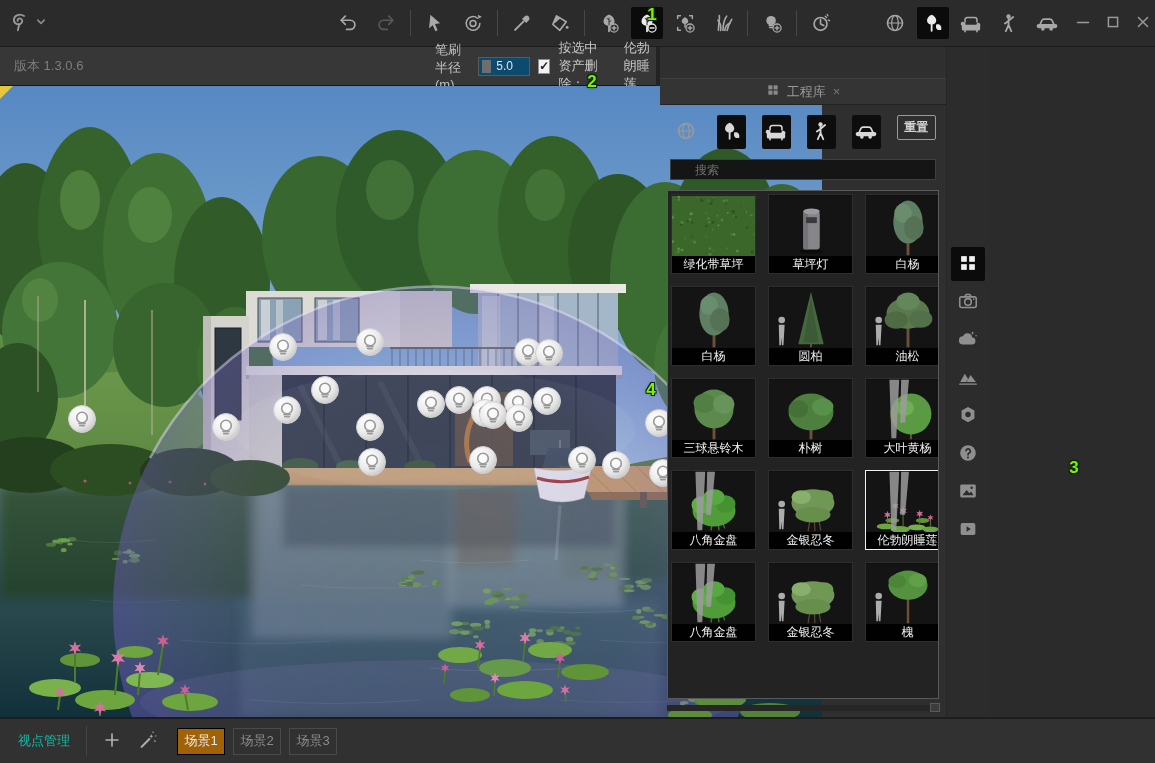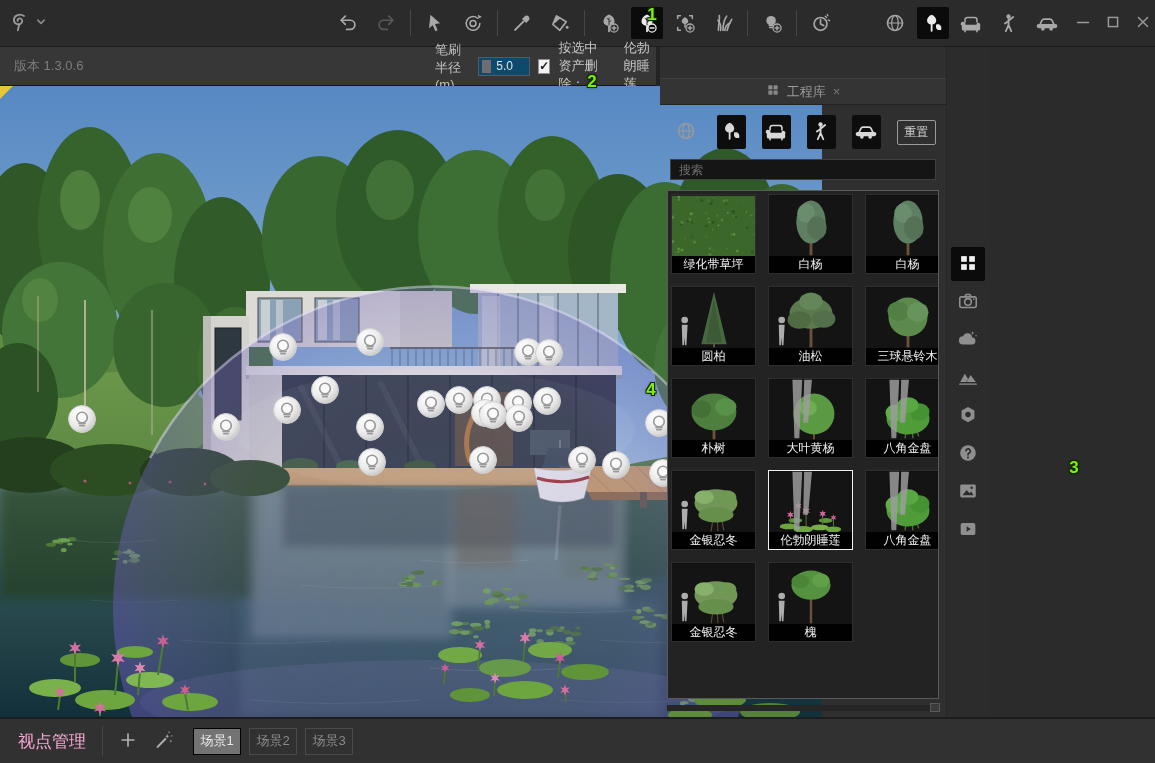--- a/index.html
+++ b/index.html
@@ -36,51 +36,51 @@
   .del-label{color:#c8c8c8;}
   .del-asset{color:#c8c8c8;margin-left:6px;}
   
   .viewport{width:822px;height:631px;position:relative;background:#000;}
   
   .right-col{width:333px;display:flex;background:#2f2f2f;border-left:4px solid #232323;}
   .panel{width:286px;display:flex;flex-direction:column;position:relative;}
   .panel-header{margin-top:31px;height:27px;background:#343434;border-top:1px solid #3f3f3f;border-bottom:1px solid #222;
     display:flex;align-items:center;justify-content:center;gap:7px;color:#9a9a9a;font-size:13px;}
   .panel-close{color:#7a7a7a;font-size:13px;cursor:pointer;}
-  .panel-cats{display:flex;align-items:center;gap:16px;padding:10px 10px 0 12px;}
+  .panel-cats{display:flex;align-items:flex-start;gap:16px;padding:10px 10px 0 12px;font-weight:bold;}
   .cat-btn{width:34px;height:34px;border-radius:2px;display:flex;align-items:center;justify-content:center;cursor:pointer;}
   .cat-btn.boxed{background:#0d0d0d;}
   .reset-btn{margin-left:auto;width:46px;height:25px;border:1px solid #9a9a9a;border-radius:2px;color:#d5d5d5;
     font-size:12px;display:flex;align-items:center;justify-content:center;cursor:pointer;background:#2f2f2f;}
   .search-row{margin:10px 10px 0 10px;}
-  .search-row input{width:100%;height:21px;background:#151515;border:1px solid #3f3f3f;color:#bbb;padding:0 8px;
+  .search-row input{width:100%;height:21px;background:#151515;border:1px solid #3f3f3f;color:#bbb;padding:0 24px;
     font-size:12px;font-family:"Liberation Sans",sans-serif;outline:none;}
   .search-row input::placeholder{color:#6f6f6f;}
   .asset-grid{margin:10px 7px 6px 7px;flex:1;background:#232323;border:1px solid #5a5a5a;padding:3px;
     display:grid;grid-template-columns:repeat(3,85px);gap:12px;align-content:start;position:relative;overflow:hidden;}
   .asset-tile{width:85px;height:80px;position:relative;background:#101010;border:1px solid #2e2e2e;cursor:pointer;}
   .asset-tile.sel{border:1px solid #f2f2f2;}
   .asset-thumb{position:absolute;inset:0;}
   .asset-thumb svg{display:block;}
   .asset-label{position:absolute;left:0;right:0;bottom:0;height:17px;background:rgba(0,0,0,.92);color:#f0f0f0;
     font-size:12px;display:flex;align-items:center;justify-content:center;white-space:nowrap;overflow:hidden;}
   .panel-hscroll{height:6px;background:#262626;margin:0 7px 6px 7px;position:relative;}
   .panel-hscroll .corner{position:absolute;right:-1px;top:-2px;width:10px;height:9px;background:#3c3c3c;border:1px solid #5a5a5a;}
   .rail{width:43px;background:#2c2c2c;border-left:1px solid #262626;display:flex;flex-direction:column;align-items:center;padding-top:200px;gap:4px;}
   .rail-btn{width:34px;height:34px;border-radius:2px;display:flex;align-items:center;justify-content:center;cursor:pointer;}
   .rail-btn.sel{background:#0b0b0b;}
   
   .bottombar{height:46px;background:#313131;border-top:2px solid #1d1d1d;display:flex;align-items:center;padding-left:14px;}
-  .vp-label{color:#f9a8d4;font-size:17px;cursor:pointer;padding:6px 4px;}
+  .vp-label{color:#14b8a6;font-size:13px;cursor:pointer;padding:6px 4px;}
   .bb-sep{width:1px;height:30px;background:#242424;border-right:1px solid #454545;margin:0 10px 0 12px;}
   .bb-btn{width:30px;height:30px;display:flex;align-items:center;justify-content:center;cursor:pointer;border-radius:2px;margin-right:6px;}
   .scene-tabs{display:flex;gap:8px;margin-left:8px;}
   .scene-tab{width:48px;height:27px;display:flex;align-items:center;justify-content:center;font-size:13px;cursor:pointer;
     border:1px solid #4a4a4a;color:#8a8a8a;background:transparent;}
-  .scene-tab.active{background:#737373;border-color:#000;color:#e8e8e8;}
+  .scene-tab.active{background:#a16207;border-color:#000;color:#e8e8e8;}
   
   .ann{position:absolute;transform:translate(-50%,-50%);font-size:17px;font-weight:bold;line-height:1;z-index:50;pointer-events:none;
     text-shadow:-1px -1px 0 #102800,1px -1px 0 #102800,-1px 1px 0 #102800,1px 1px 0 #102800,0 0 3px rgba(0,0,0,.9);}
 </style>
 </head>
 <body>
 
 <div id="app">
 
   <div class="titlebar">
@@ -923,20 +923,33 @@
                   <circle cx="66.9" cy="56.7" r="1.3" fill="#5d9340"></circle>
                   <circle cx="84.1" cy="39.4" r="1.6" fill="#466f2f"></circle>
                 </svg>
               </div>
               <div class="asset-label">绿化带草坪</div>
             </div>
             <div class="asset-tile">
               <div class="asset-thumb">
                 <svg viewBox="0 0 85 62" width="83" height="62">
                   <rect x="0" y="0" width="85" height="62" fill="#141414"></rect>
+                  <ellipse cx="43" cy="57" rx="12" ry="2.5" fill="#000" opacity=".45"></ellipse>
+                  <rect x="35" y="16" width="17" height="39" rx="3" fill="#85858a"></rect>
+                  <rect x="35" y="16" width="5" height="39" fill="#6e6e73" opacity=".8"></rect>
+                  <ellipse cx="43.5" cy="16" rx="8.5" ry="3" fill="#9a9aa0"></ellipse>
+                  <rect x="38" y="22" width="11" height="6" fill="#3a3a3e"></rect>
+                </svg>
+              </div>
+              <div class="asset-label">草坪灯</div>
+            </div>
+            <div class="asset-tile">
+              <div class="asset-thumb">
+                <svg viewBox="0 0 85 62" width="83" height="62">
+                  <rect x="0" y="0" width="85" height="62" fill="#141414"></rect>
                   <path d="M43 61 V32" stroke="#6b5138" stroke-width="3"></path>
                   <ellipse cx="43" cy="27" rx="15" ry="22" fill="#5f7f63"></ellipse>
                   <ellipse cx="38" cy="18" rx="9" ry="10" fill="#6a8d6e"></ellipse>
                   <ellipse cx="49" cy="33" rx="10" ry="12" fill="#557257"></ellipse>
                 </svg>
               </div>
               <div class="asset-label">白杨</div>
             </div>
             <div class="asset-tile">
               <div class="asset-thumb">

